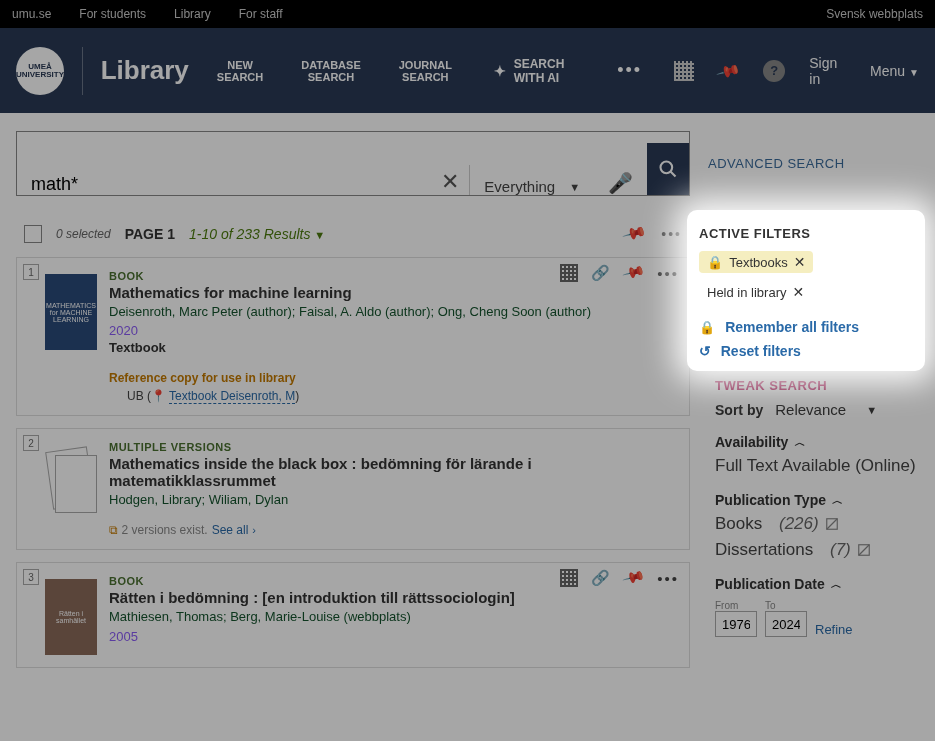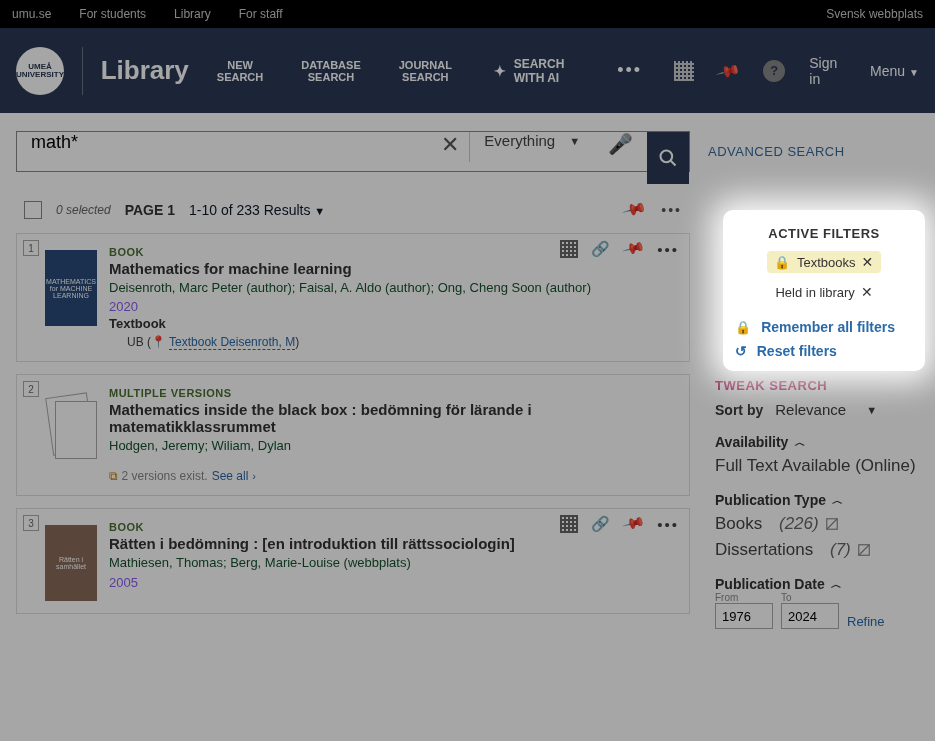--- a/index.html
+++ b/index.html
@@ -19,37 +19,37 @@
   .ai-search { display: flex; align-items: center; gap: 8px; font-size: 12px; font-weight: bold; padding: 0 14px; }
   .sparkle { font-size: 14px; }
   .header-dots { font-size: 18px; letter-spacing: 2px; padding: 0 14px; cursor: pointer; }
   .header-right { margin-left: auto; display: flex; align-items: center; gap: 24px; }
   .hicon { width: 24px; height: 24px; display: flex; align-items: center; justify-content: center; cursor: pointer; }
   .qr-mini { width: 20px; height: 20px; background: repeating-linear-gradient(90deg, #ccc 0 2px, transparent 2px 4px), repeating-linear-gradient(0deg, #ccc 0 2px, transparent 2px 4px); }
   .help-circle { width: 22px; height: 22px; border-radius: 50%; background: #888; color: #2a3a55; display: flex; align-items: center; justify-content: center; font-weight: bold; font-size: 13px; }
   .menu-chev { font-size: 10px; margin-left: 4px; }
   
   .search-row { display: flex; align-items: center; padding: 18px 16px 8px; gap: 18px; }
-  .search-box { flex: 1; max-width: 674px; height: 41px; border: 1px solid #888; display: flex; align-items: flex-start; }
+  .search-box { flex: 1; max-width: 674px; height: 65px; border: 1px solid #888; display: flex; align-items: flex-end; }
   .search-input { flex: 1; border: none; outline: none; font-size: 18px; padding: 0 14px; background: transparent; }
   .clear-x { font-size: 22px; color: #555; padding: 0 10px; cursor: pointer; }
   .vdiv2 { width: 1px; height: 30px; background: #ccc; }
   .scope { padding: 0 14px; font-size: 15px; color: #444; display: flex; align-items: center; gap: 14px; cursor: pointer; }
   .mic { color: #3a5bb8; font-size: 20px; padding: 0 14px; cursor: pointer; }
   .search-btn { width: 42px; height: 52px; background: #2a3a55; color: #fff; display: flex; align-items: center; justify-content: center; font-size: 20px; cursor: pointer; }
   .adv-search { color: #3a6a9a; font-size: 13px; letter-spacing: 0.5px; cursor: pointer; }
   
   .main { display: flex; padding: 0 16px; gap: 18px; }
   .results-col { flex: 1; max-width: 674px; }
   
   .results-header { display: flex; align-items: center; padding: 20px 8px 14px; gap: 14px; }
   .checkbox-all { width: 18px; height: 18px; border: 1px solid #888; background: #fff; cursor: pointer; }
   .selected-count { font-style: italic; color: #666; font-size: 12px; }
   .page-label { font-weight: bold; font-size: 14px; }
-  .range-label { color: #0f172a; font-size: 14px; }
+  .range-label { font-style: italic; color: #4d7c0f; font-size: 14px; }
   .res-hdr-right { margin-left: auto; display: flex; gap: 16px; align-items: center; }
   .pin-icon { font-size: 16px; cursor: pointer; color: #555; transform: rotate(30deg); }
   .dots-icon { letter-spacing: 2px; cursor: pointer; color: #555; }
   
   .result-card { border: 1px solid #ddd; background: #fff; margin-bottom: 12px; padding: 12px; display: flex; gap: 12px; position: relative; }
   .result-num { position: absolute; left: 6px; top: 6px; border: 1px solid #aaa; width: 16px; height: 16px; font-size: 10px; display: flex; align-items: center; justify-content: center; color: #666; }
   .thumb { width: 52px; height: 76px; background: #2a4a7a; flex-shrink: 0; margin-left: 16px; margin-top: 4px; display: flex; align-items: center; justify-content: center; font-size: 7px; color: #fff; text-align: center; padding: 2px; }
   .thumb.multi { background: transparent; position: relative; }
   .thumb.multi::before, .thumb.multi::after { content: ''; position: absolute; width: 40px; height: 56px; border: 1px solid #aaa; background: #fff; }
   .thumb.multi::before { left: 4px; top: 4px; transform: rotate(-8deg); }
@@ -65,39 +65,39 @@
   .shelf { font-size: 12px; color: #444; margin-top: 4px; margin-left: 18px; }
   .shelf a { color: #2a6aa8; text-decoration: none; border-bottom: 1px dashed #2a6aa8; }
   .loc-pin { color: #2a6aa8; font-size: 12px; }
   .versions { font-size: 12px; color: #888; margin-top: 14px; display: flex; align-items: center; gap: 4px; }
   .versions a { color: #2a6aa8; text-decoration: none; }
   .result-actions { position: absolute; right: 10px; top: 6px; display: flex; gap: 14px; align-items: center; }
   .ra-icon { font-size: 15px; color: #444; cursor: pointer; }
   .qr-sm { width: 18px; height: 18px; background: repeating-linear-gradient(90deg, #666 0 2px, transparent 2px 4px), repeating-linear-gradient(0deg, #666 0 2px, transparent 2px 4px); cursor: pointer; }
   
   
-  .highlight-panel { position: absolute; z-index: 20; background: #fff; border-radius: 10px; box-shadow: 0 0 32px 12px rgba(255,255,255,0.95); padding: 16px 12px 12px; width: 202px; right: 10px; top: 210px; text-align: center; }
+  .highlight-panel { position: absolute; z-index: 20; background: #fff; border-radius: 10px; box-shadow: 0 0 32px 12px rgba(255,255,255,0.95); padding: 16px 12px 12px; width: 238px; right: 10px; top: 210px; }
   .sb-heading { font-size: 13px; font-weight: bold; color: #333; letter-spacing: 0.5px; margin-bottom: 10px; }
   .filter-chip { display: inline-flex; align-items: center; gap: 6px; padding: 3px 8px; border-radius: 4px; font-size: 13px; margin-bottom: 8px; cursor: pointer; }
   .filter-chip.locked { background: #f5eec0; }
   .lock-sm { color: #2a6aa8; font-size: 13px; }
   .chip-x { font-size: 14px; color: #333; cursor: pointer; }
   .sb-action { display: flex; align-items: center; gap: 10px; color: #2a6aa8; font-weight: bold; font-size: 14px; margin-top: 8px; cursor: pointer; }
   .sb-action.reset { font-weight: bold; }
   .sb-section-title { font-size: 13px; font-weight: bold; letter-spacing: 0.5px; color: #be185d; }
   .sb-sort { display: flex; align-items: center; gap: 12px; margin-top: 8px; }
   .sort-select { font-size: 15px; color: #333; display: flex; align-items: center; gap: 20px; cursor: pointer; }
   .facet-title { font-weight: bold; font-size: 14px; margin-top: 16px; display: flex; align-items: center; gap: 6px; }
   .facet-item { font-size: 17px; color: #444; margin-top: 6px; display: flex; align-items: center; gap: 6px; }
   .facet-count { font-style: italic; color: #666; }
   .exclude-icon { width: 14px; height: 14px; color: #888; cursor: pointer; }
-  .date-inputs { display: flex; align-items: flex-end; gap: 8px; }
+  .date-inputs { display: flex; align-items: flex-end; gap: 8px; margin-top: 8px; }
   .date-box { display: flex; flex-direction: column; }
   .date-label { font-size: 10px; color: #888; }
-  .date-input { width: 58px; height: 26px; border: 1px solid #aaa; padding: 0 6px; font-size: 13px; }
+  .date-input { width: 42px; height: 26px; border: 1px solid #aaa; padding: 0 6px; font-size: 13px; }
   .refine-link { color: #2a6aa8; font-size: 13px; cursor: pointer; }
   .chev { font-size: 11px; }
   
   .sidebar-lower { position: absolute; right: 18px; top: 378px; width: 202px; }
 </style>
 </head>
 <body>
 
 <div class="topbar">
   <div class="topbar-left">
@@ -169,39 +169,40 @@
 
     <div class="result-card">
       <div class="result-num">1</div>
       <div class="thumb">MATHEMATICS for MACHINE LEARNING</div>
       <div class="result-body">
         <div class="result-type">BOOK</div>
         <div class="result-title">Mathematics for machine learning</div>
         <div class="result-authors">Deisenroth, Marc Peter (author); Faisal, A. Aldo (author); Ong, Cheng Soon (author)</div>
         <div class="result-year">2020</div>
         <div class="result-tag">Textbook</div>
+        <div class="ref-copy">Reference copy for use in library</div>
         <div class="shelf">
           <span>UB (</span><span class="loc-pin">📍</span> <a>Textbook Deisenroth, M</a><span>)</span>
         </div>
       </div>
       <div class="result-actions">
         <div class="qr-sm"></div>
         <span class="ra-icon">🔗</span>
         <span class="ra-icon pin-icon">📌</span>
         <span class="ra-icon dots-icon">•••</span>
       </div>
     </div>
 
     <div class="result-card">
       <div class="result-num">2</div>
       <div class="thumb multi"></div>
       <div class="result-body">
         <div class="result-type">MULTIPLE VERSIONS</div>
         <div class="result-title">Mathematics inside the black box : bedömning för lärande i matematikklassrummet</div>
-        <div class="result-authors">Hodgen, Jeremy; Wiliam, Dylan</div>
+        <div class="result-authors">Hodgen, Library; Wiliam, Dylan</div>
         <div class="versions">
           <span style="color:#c47a00">⧉</span>
           <span>2 versions exist.</span>
           <a>See all</a>
           <span class="chev" style="color:#2a6aa8">›</span>
         </div>
       </div>
     </div>
 
     <div class="result-card">

